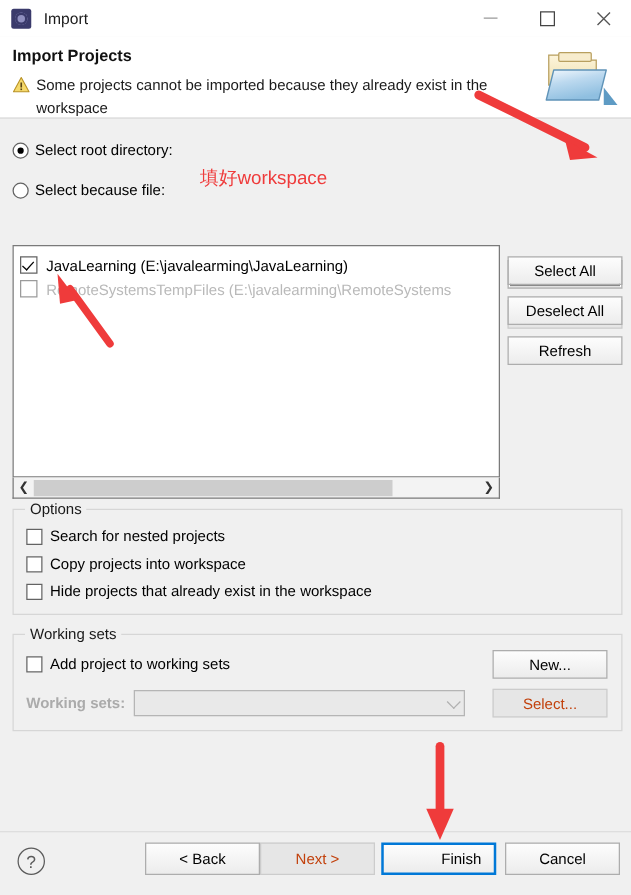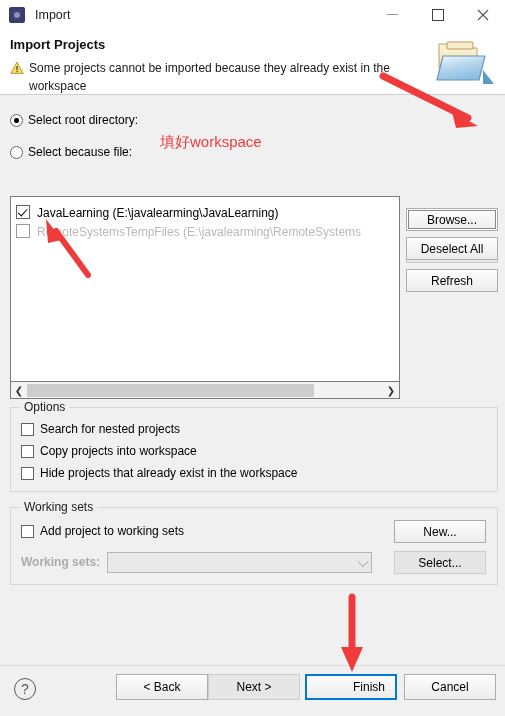--- a/index.html
+++ b/index.html
@@ -190,21 +190,21 @@
     box-sizing: border-box;
     display: flex;
     align-items: center;
     justify-content: center;
     font-size: 12px;
     color: #000;
   }
   .btn.disabled {
     background: #e6e6e6;
     border-color: #cccccc;
-    color: #000000;
+    color: #c2410c;
   }
   .btn.focusdots {
     box-shadow: inset 0 0 0 1px #fff, inset 0 0 0 2px #8a8a8a;
   }
   .btn.default {
     border: 2px solid #0078d7;
   }
 
   .projects-label {
     position: absolute;
@@ -455,20 +455,23 @@
     </div>
 
     <div class="hscroll">
       <div class="sc-arrow">❮</div>
       <div class="sc-track">
         <div class="sc-thumb"></div>
       </div>
       <div class="sc-arrow">❯</div>
     </div>
 
+    <div class="btn" style="left:406px; top:110px; width:92px;">
+      <span>Select All</span>
+    </div>
     <div class="btn" style="left:406px; top:142px; width:92px;">
       <span>Deselect All</span>
     </div>
     <div class="btn" style="left:406px; top:174px; width:92px;">
       <span>Refresh</span>
     </div>
 
     <div class="group" style="left:10px; top:312px; width:488px; height:85px;">
       <span class="group-title">Options</span>
 

